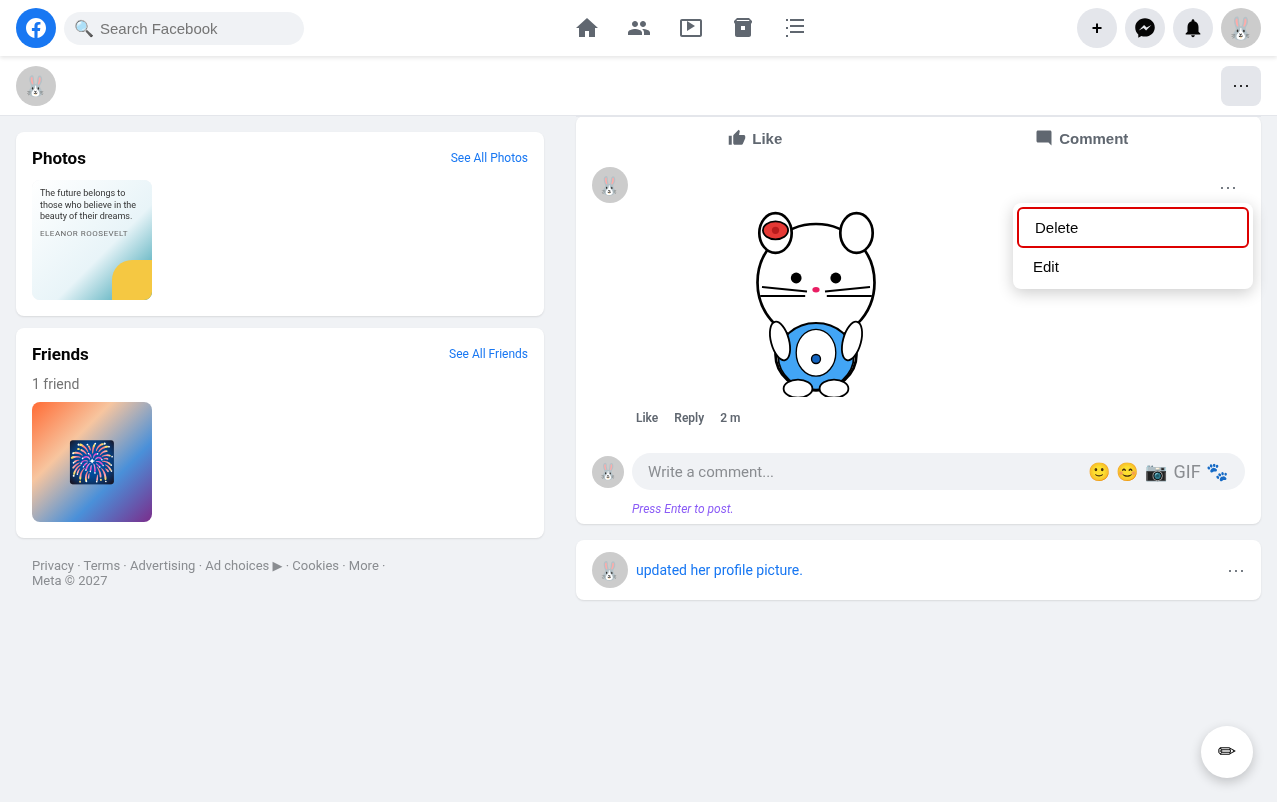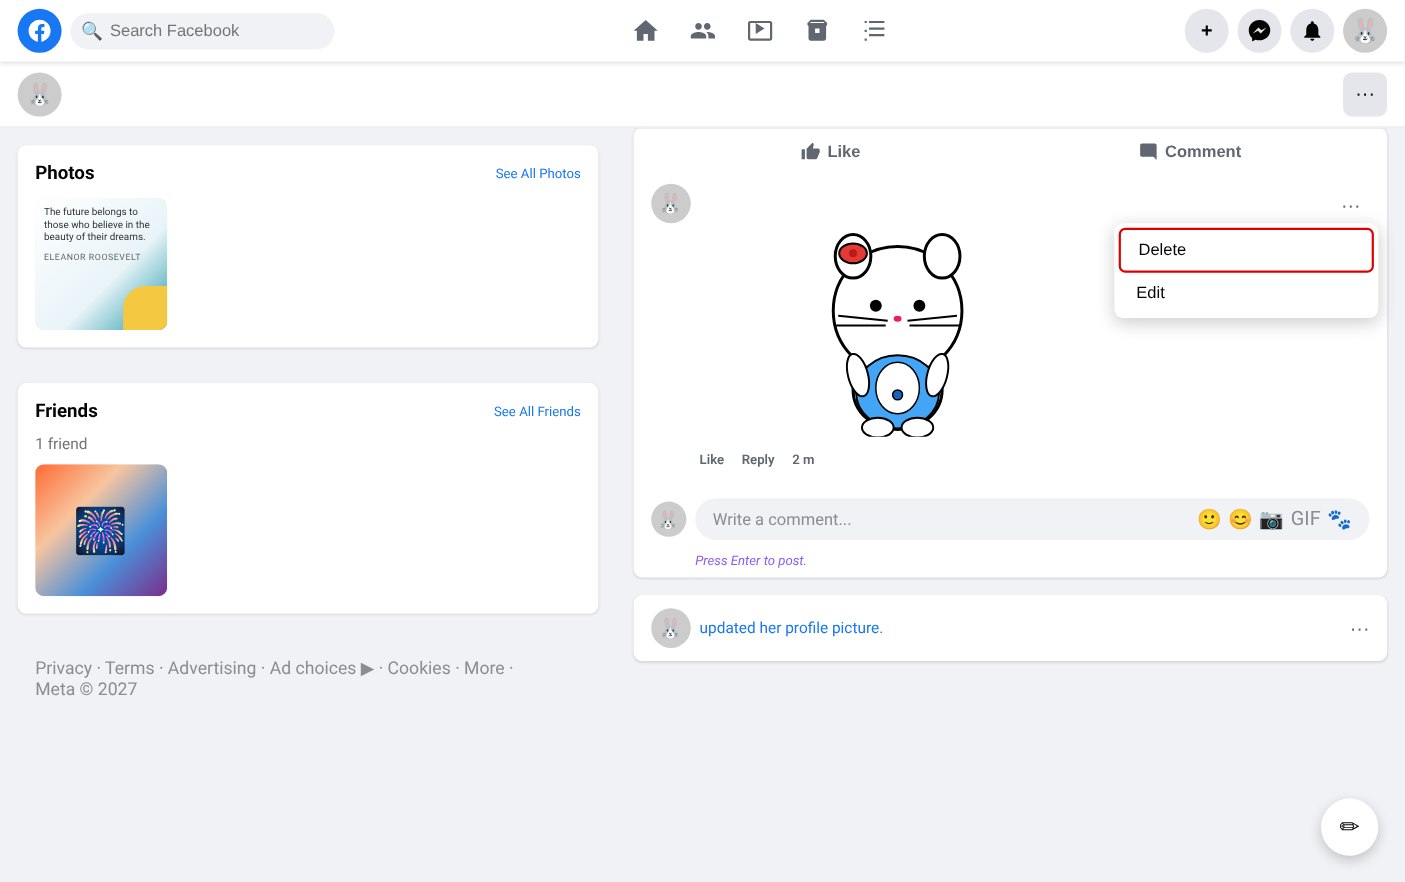--- a/index.html
+++ b/index.html
@@ -34,35 +34,35 @@
     .profile-subheader-spacer { flex: 1; }
     .more-btn { width: 40px; height: 40px; border-radius: 8px; background: #e4e6eb; display: flex; align-items: center; justify-content: center; cursor: pointer; border: none; font-size: 18px; color: #050505; }
 
     
     .main-content { display: flex; padding-top: 116px; height: 802px; }
 
     
     .left-sidebar { width: 560px; padding: 16px; overflow-y: auto; flex-shrink: 0; }
 
     
-    .card { background: #fff; border-radius: 8px; padding: 16px; margin-bottom: 32px; box-shadow: 0 1px 2px rgba(0,0,0,0.1); }
+    .card { background: #fff; border-radius: 8px; padding: 16px; margin-bottom: 12px; box-shadow: 0 1px 2px rgba(0,0,0,0.1); }
     .card-header { display: flex; justify-content: space-between; align-items: center; margin-bottom: 12px; }
     .card-title { font-size: 17px; font-weight: 700; color: #050505; }
     .card-link { color: #1877f2; font-size: 12px; cursor: pointer; text-decoration: none; }
     .photo-thumb { width: 120px; height: 120px; border-radius: 8px; background: #f0f2f5; overflow: hidden; display: flex; align-items: center; justify-content: center; }
     .photo-thumb-inner { width: 100%; height: 100%; background: linear-gradient(135deg, #fff 0%, #e8f4f8 60%, #2196a8 100%); position: relative; padding: 8px; }
     .quote-text { font-size: 9px; color: #333; line-height: 1.3; }
     .quote-author { font-size: 8px; color: #666; margin-top: 6px; text-transform: uppercase; letter-spacing: 0.5px; }
     .yellow-accent { position: absolute; bottom: 0; right: 0; width: 40px; height: 40px; background: #f5c842; border-radius: 50% 0 0 0; }
     .friends-count { font-size: 14px; color: #737373; margin-bottom: 10px; }
     .friend-thumb { width: 120px; height: 120px; border-radius: 8px; overflow: hidden; }
     .friend-thumb-inner { width: 100%; height: 100%; background: linear-gradient(135deg, #ff6b35, #f7c59f, #4a90d9, #7b2d8b); display: flex; align-items: center; justify-content: center; font-size: 40px; }
 
     
-    .footer { padding: 8px 16px; font-size: 16px; color: #8a8d91; }
+    .footer { padding: 8px 16px; font-size: 13px; color: #8a8d91; }
     .footer a { color: #8a8d91; text-decoration: none; }
 
     
     .right-feed { flex: 1; padding: 0 16px; overflow-y: auto; }
 
     
     .post-card { background: #fff; border-radius: 8px; margin-bottom: 16px; box-shadow: 0 1px 2px rgba(0,0,0,0.1); overflow: visible; }
     .post-actions-bar { display: flex; border-top: 1px solid #e4e6eb; padding: 4px 16px; }
     .post-action-btn { flex: 1; display: flex; align-items: center; justify-content: center; gap: 6px; padding: 8px; border-radius: 4px; cursor: pointer; color: #606770; font-size: 15px; font-weight: 600; border: none; background: transparent; }
 

